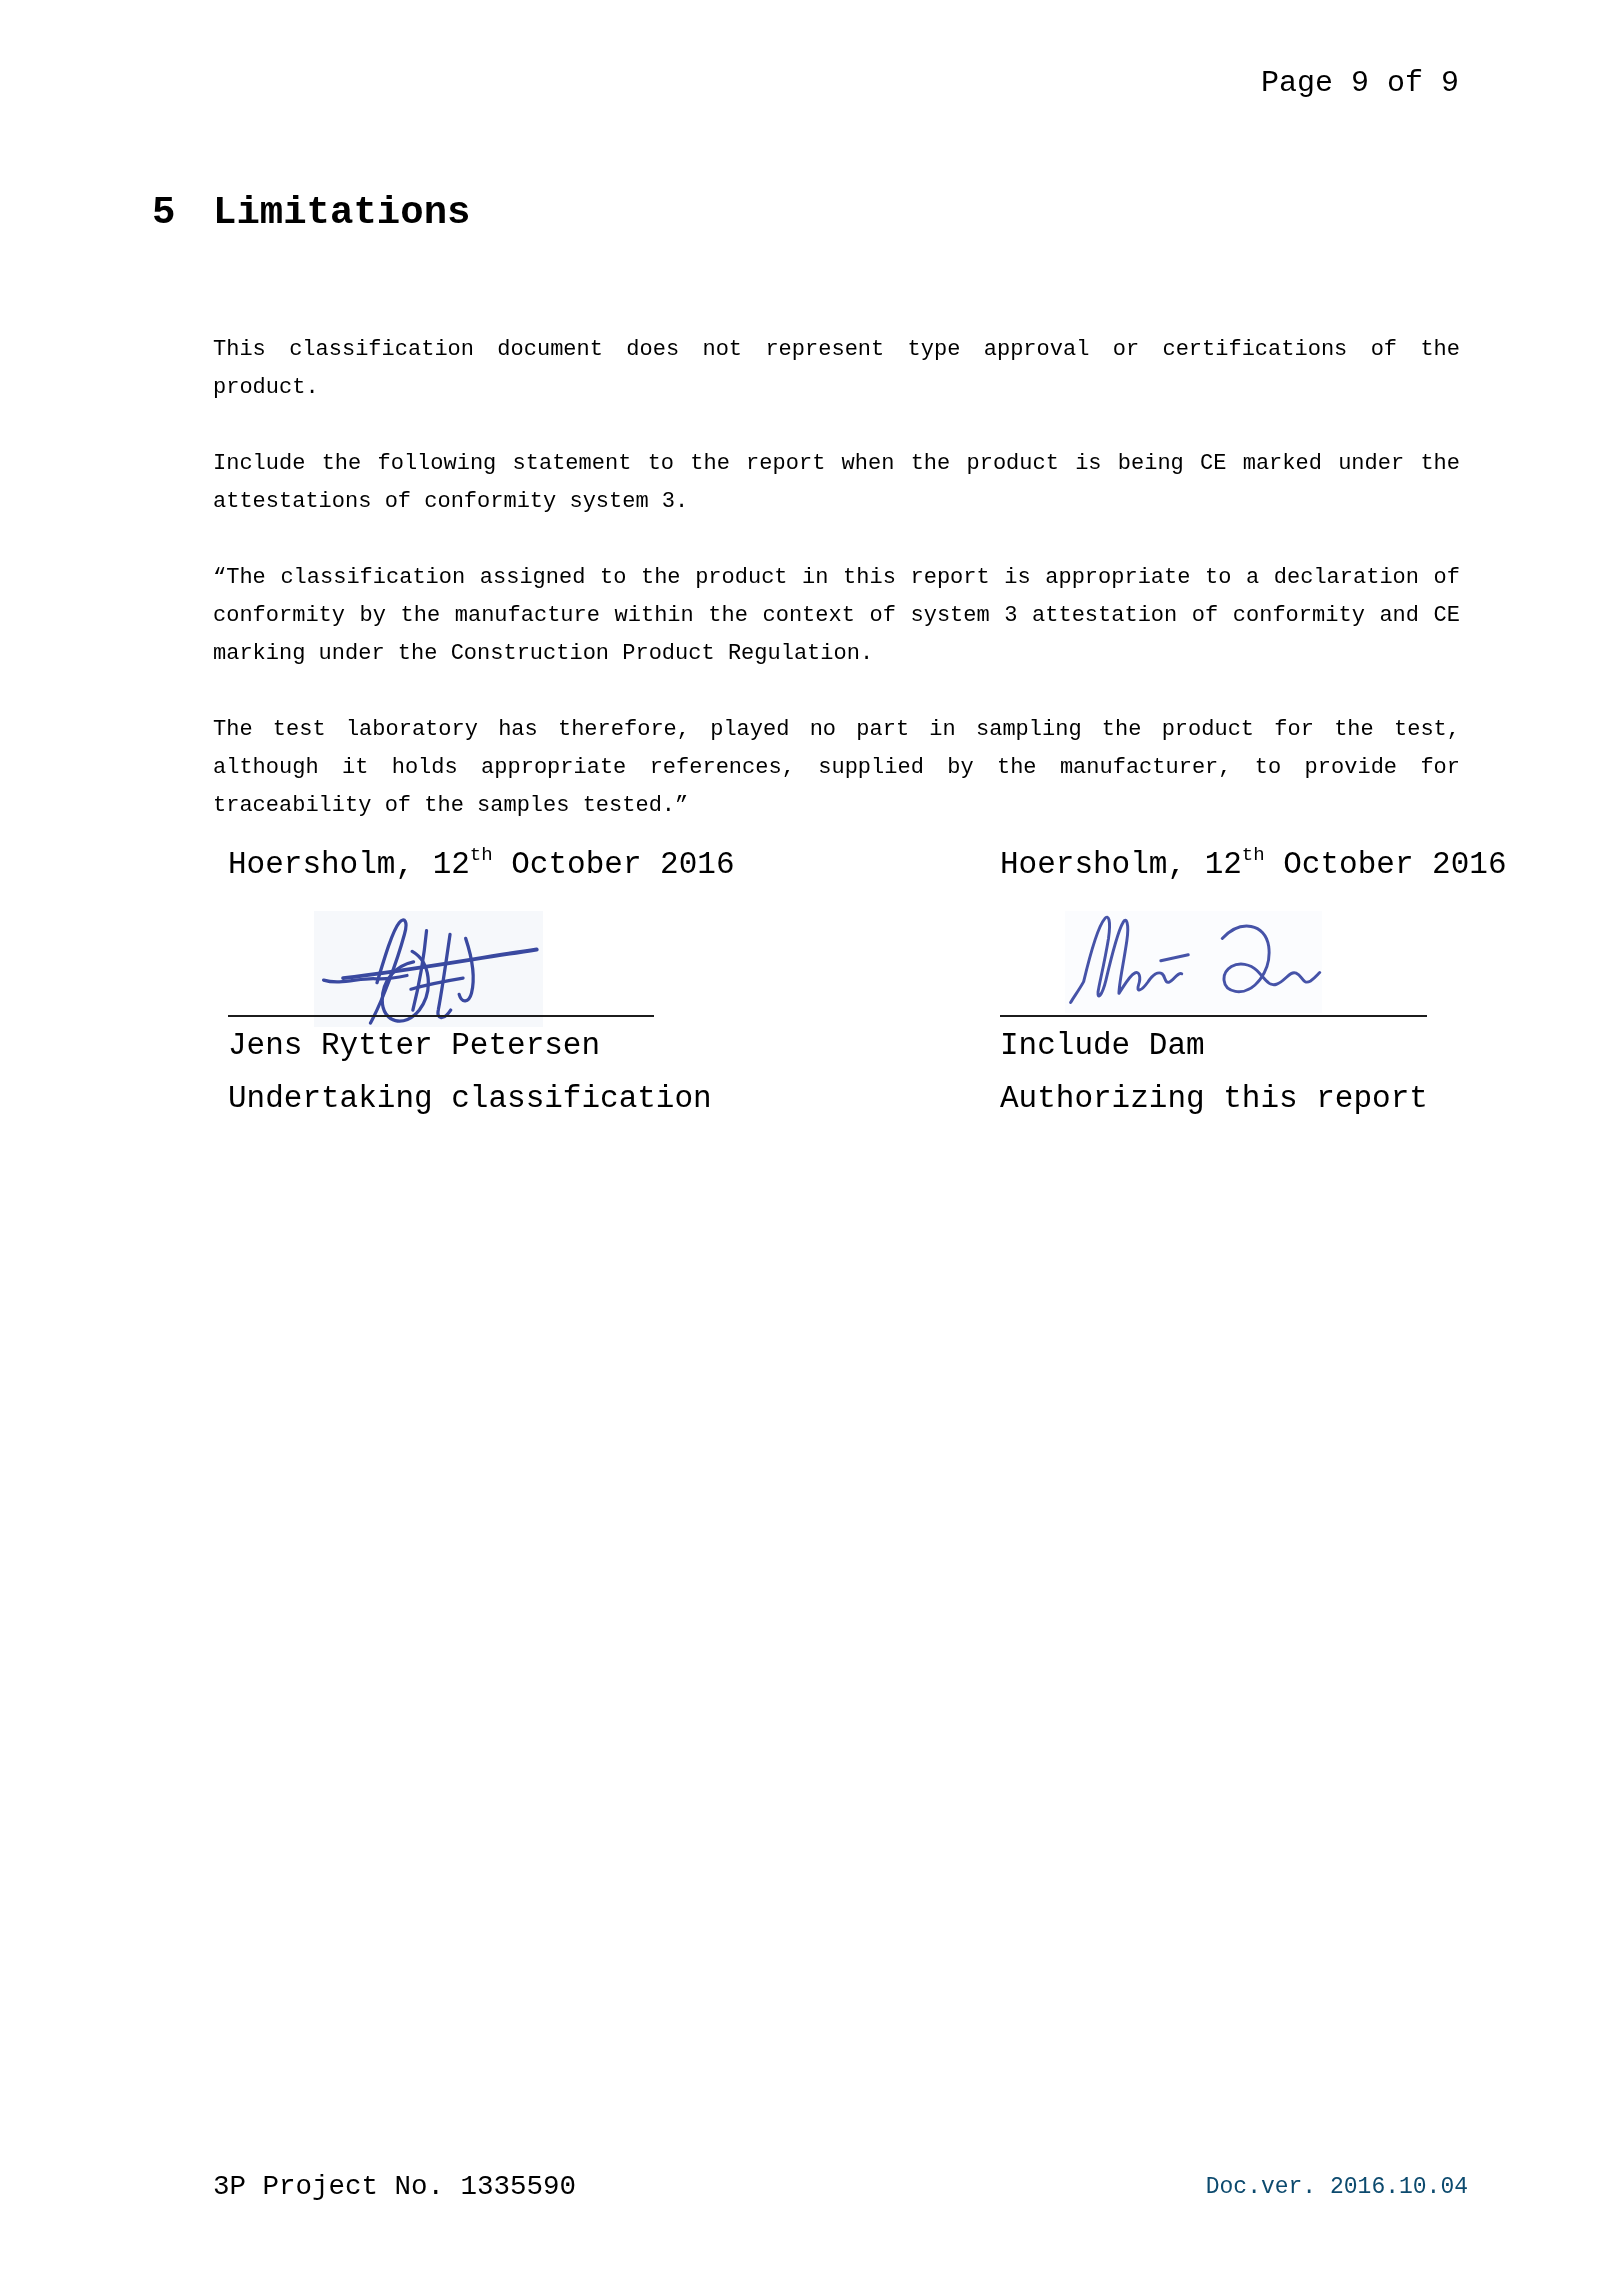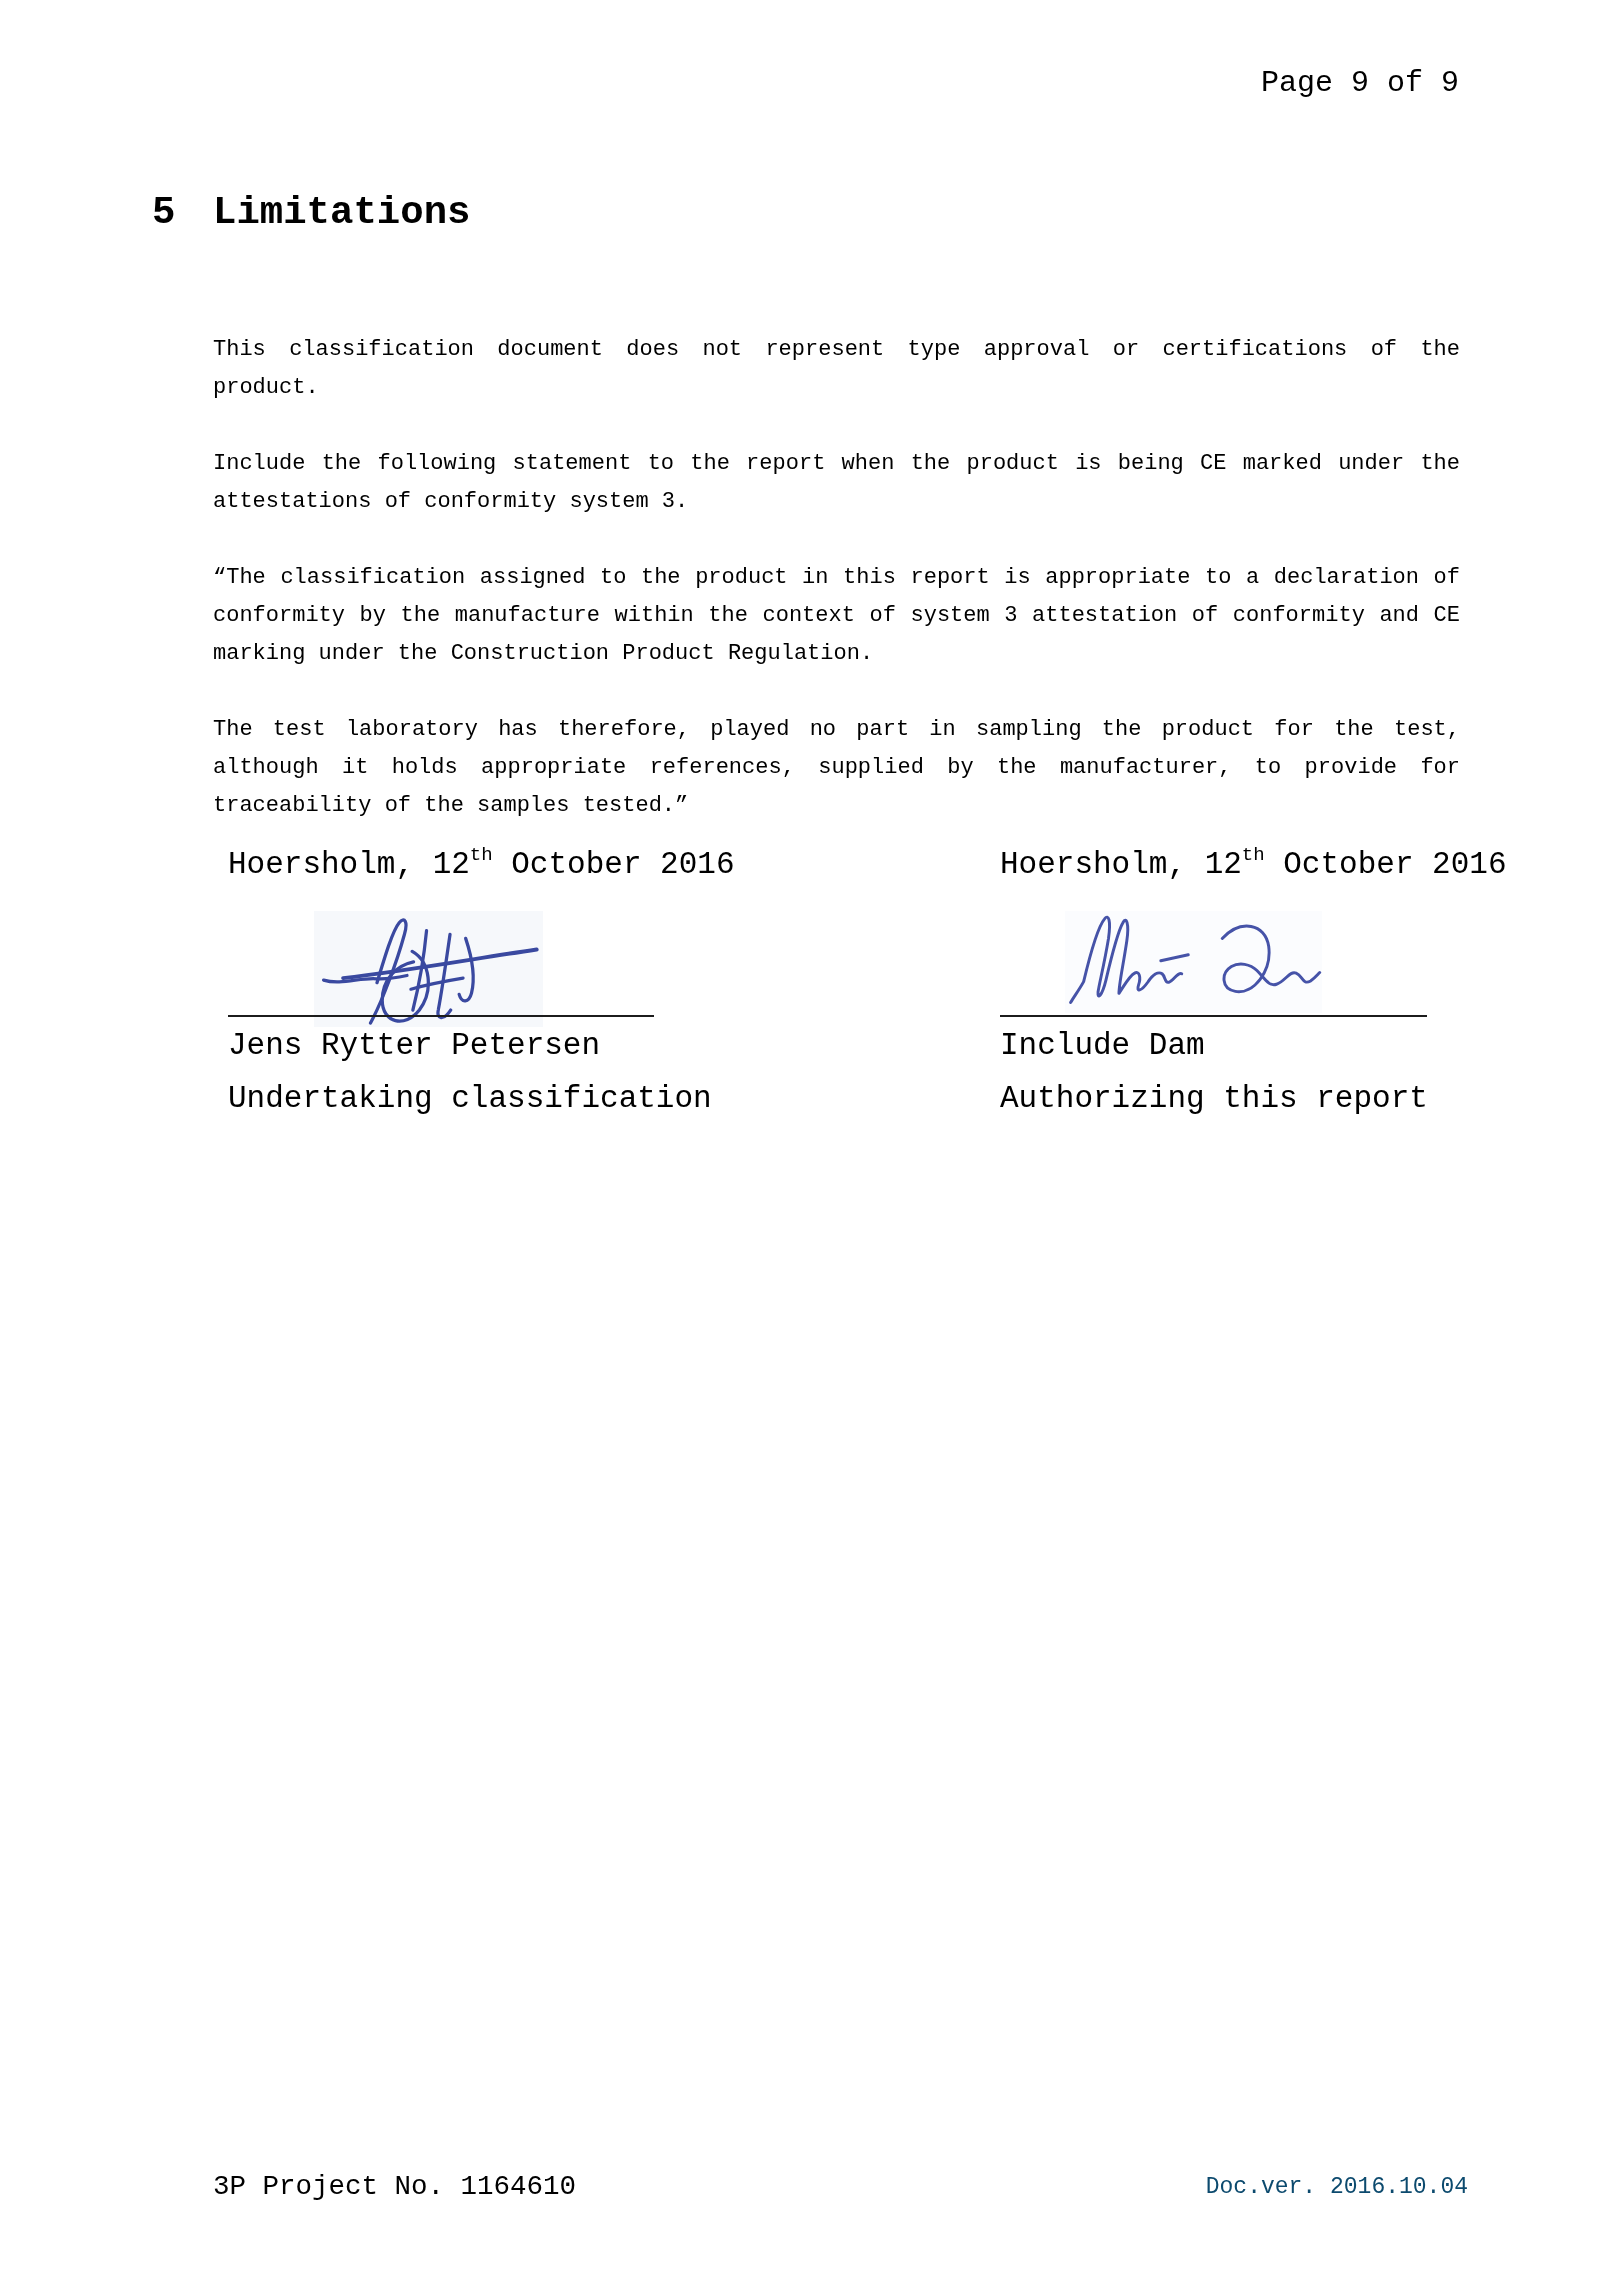--- a/index.html
+++ b/index.html
@@ -181,17 +181,17 @@
       <path d="M 146 76 L 188 67"></path>
       <path d="M 240 42 C 268 12 306 19 311 54 C 316 92 288 128 260 123 C 238 119 238 95 254 85 C 266 78 283 81 293 91 C 305 103 311 116 323 112 C 337 107 343 91 353 95 C 363 99 363 114 375 107 C 381 103 385 98 389 94"></path>
     </g>
   </svg>
 
   <div class="sig-line sig-line-right"></div>
 
   <div class="sig-name sig-name-right">Include Dam</div>
   <div class="sig-role sig-role-right">Authorizing this report</div>
 
-  <div class="footer-left">3P Project No. 1164610</div>
+  <div class="footer-left">3P Project No. 1335590</div>
   <div class="footer-right">Doc.ver. 2016.10.04</div>
 
 </div>
 
 
 </body></html>

